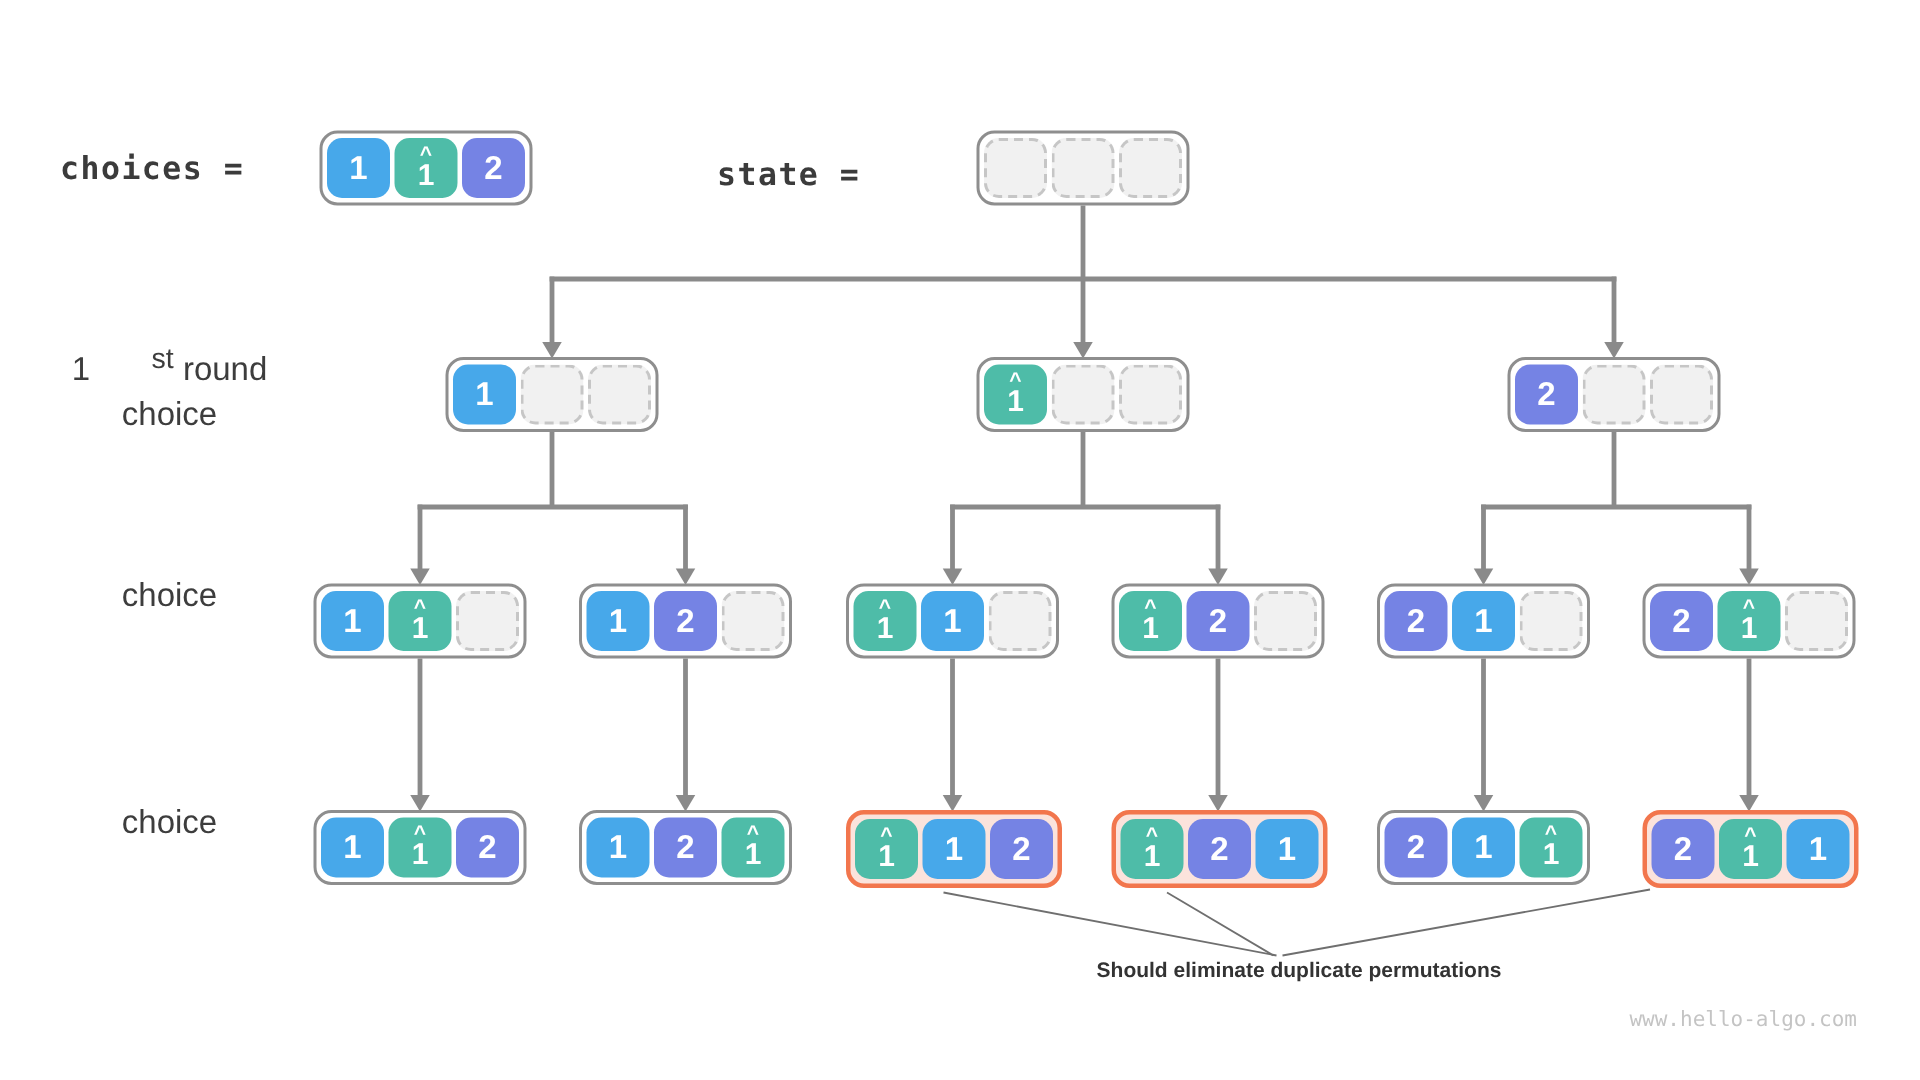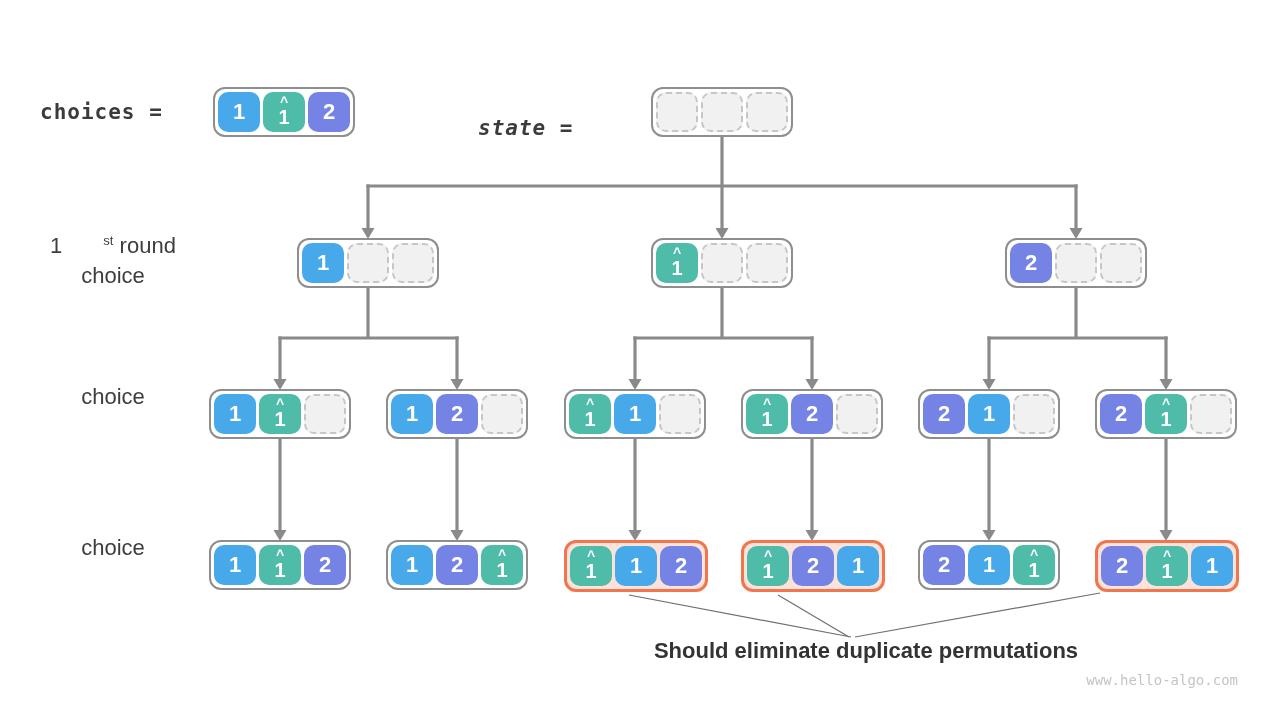--- a/index.html
+++ b/index.html
@@ -6,41 +6,41 @@
   #stage{position:relative;width:1280px;height:720px;background:#ffffff;overflow:hidden;
          font-family:"Liberation Sans",sans-serif;}
   svg.wires{position:absolute;left:0;top:0;width:1280px;height:720px;pointer-events:none;}
   .connector{stroke:#8a8a8a;stroke-width:3.2;fill:none;}
   .arrowhead{fill:#8a8a8a;stroke:none;}
   .pointer{stroke:#6f6f6f;stroke-width:1.2;fill:none;}
 
   .eq-label{position:absolute;font-family:"DejaVu Sans Mono",monospace;font-weight:bold;
             font-size:21px;color:#3b3b3b;text-align:left;letter-spacing:1px;}
   #choices-label{left:40px;top:100px;width:160px;}
-  #state-label{left:478px;top:116px;width:160px;font-style:italic;}
+  #state-label{left:478px;top:104px;width:160px;}
 
   .row-label{position:absolute;width:170px;text-align:center;color:#3d3d3d;
              font-size:22px;line-height:30px;}
-  .row-label sup{font-size:13px;line-height:0;margin-left:41px;}
+  .row-label sup{font-size:19px;line-height:0;margin-left:41px;}
   #row-label-1{left:28px;top:231px;}
   #row-label-2{left:28px;top:382px;}
   #row-label-3{left:28px;top:533px;}
 
   .node{position:absolute;display:flex;gap:3px;padding:3px;background:#ffffff;
         border:2px solid #8e8e8e;border-radius:12px;box-sizing:content-box;}
   .node.dup{border:3px solid #f2764d;background:#fbe3dc;}
   .cell{width:42px;height:40px;border-radius:10px;display:flex;flex-direction:column;
         align-items:center;justify-content:center;color:#ffffff;
         font-size:22px;font-weight:bold;box-sizing:border-box;}
   .cell.empty{background:#f1f1f1;border:2px dashed #c6c6c6;}
   .cell .caret{font-size:14px;line-height:9px;height:9px;display:block;}
   .cell .digit{font-size:20px;line-height:20px;display:block;}
 
   #note{position:absolute;left:866px;top:638px;transform:translateX(-50%);
-        white-space:nowrap;font-size:22px;font-weight:bold;color:#333333;}
+        white-space:nowrap;font-size:14px;font-weight:bold;color:#333333;}
   #watermark{position:absolute;right:42px;top:672px;font-family:"DejaVu Sans Mono",monospace;
              font-size:14px;color:#c4c4c4;}
 </style>
 </head>
 <body>
 
 <div id="stage">
 
   <svg class="wires">
 

